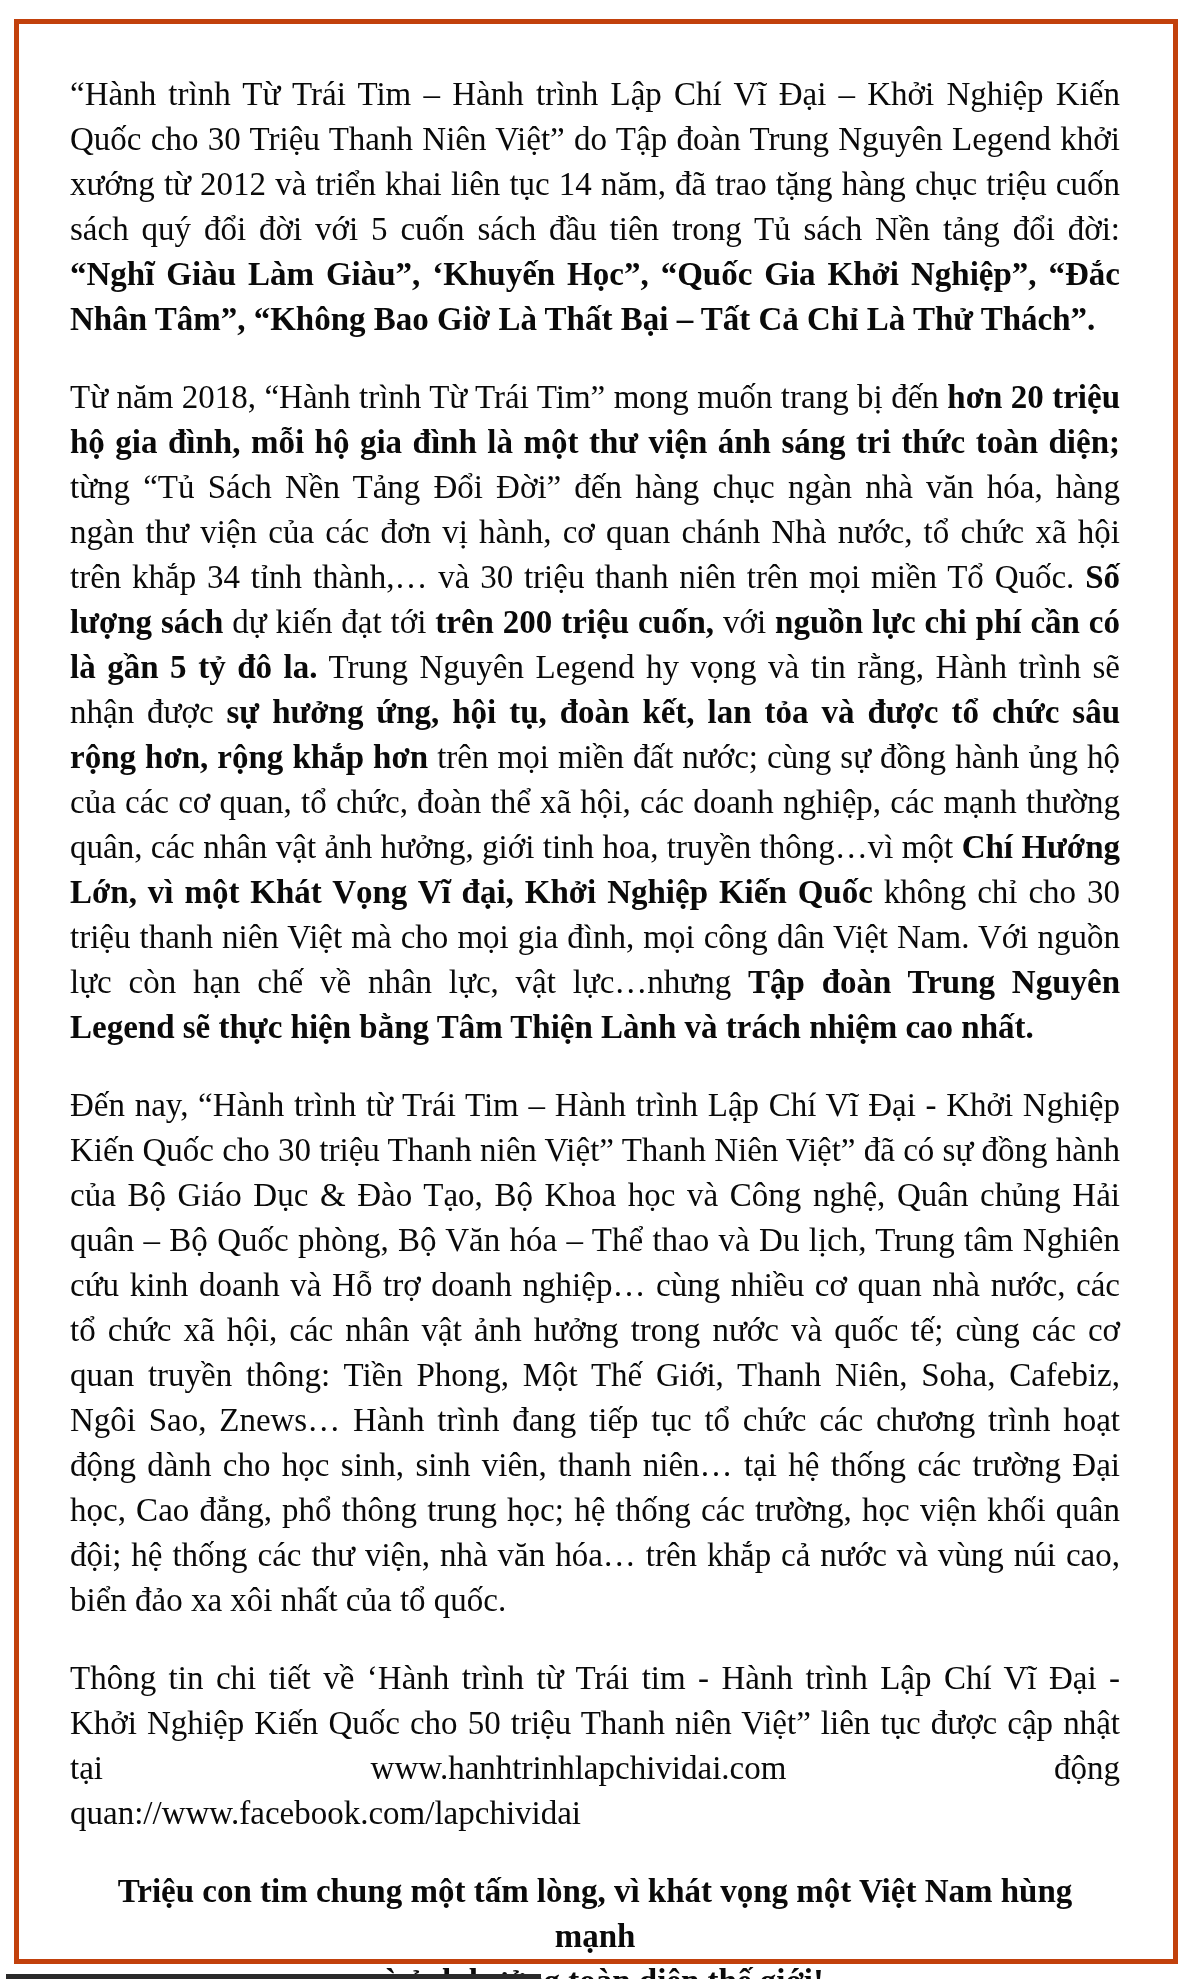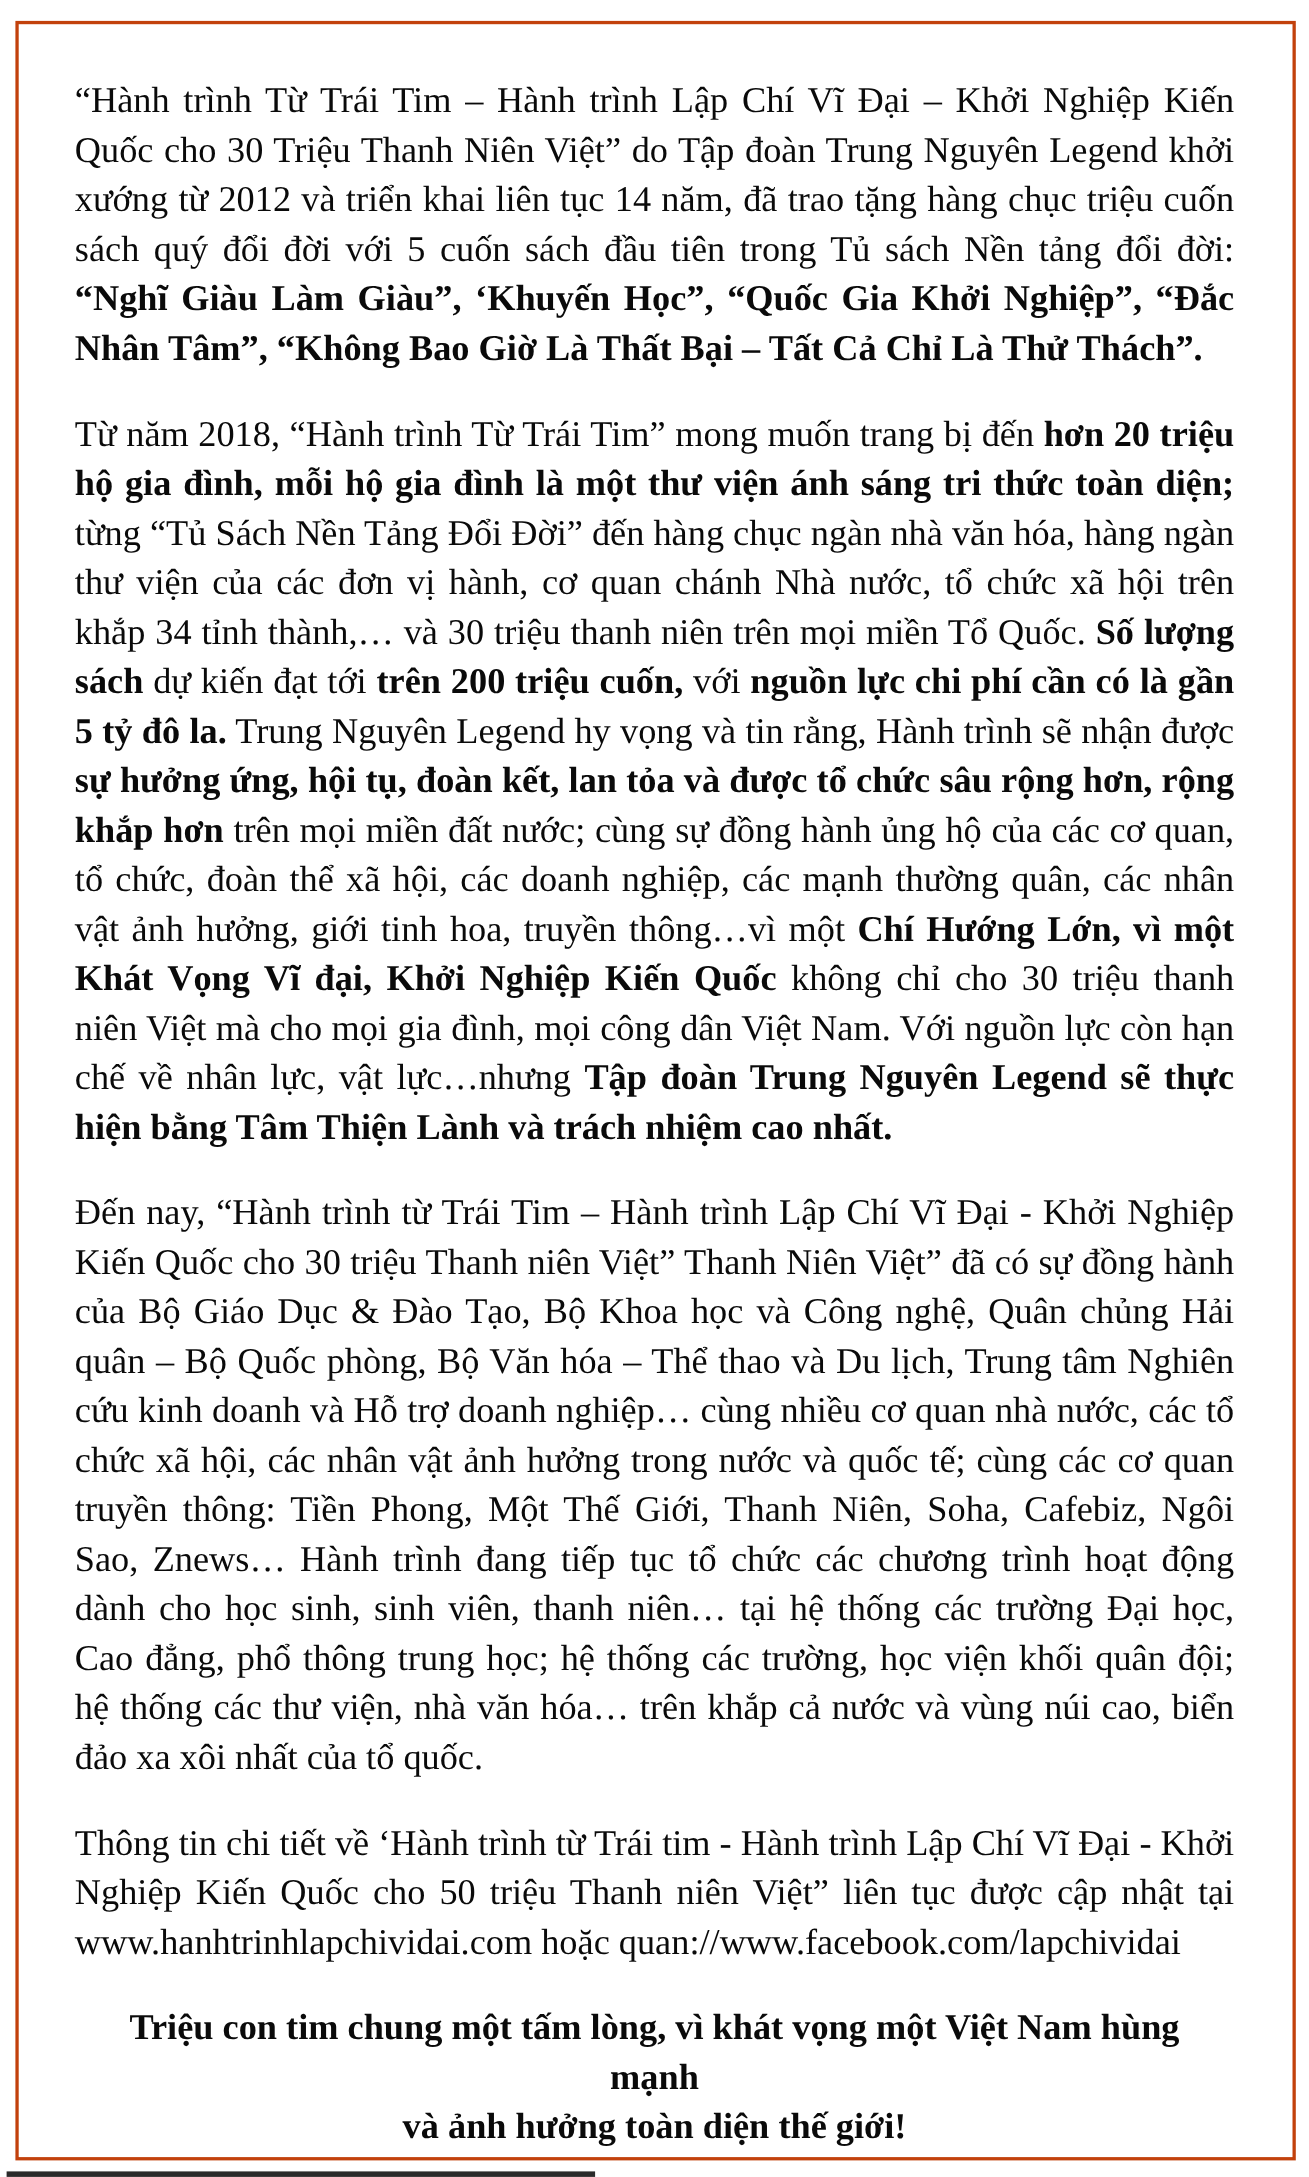--- a/index.html
+++ b/index.html
@@ -10,21 +10,21 @@
     position: relative;
     font-family: "Liberation Serif", "DejaVu Serif", serif;
     overflow: hidden;
   }
   .frame {
     position: absolute;
     left: 14px;
     top: 19px;
     width: 1164px;
     height: 1945px;
-    border: 3px solid #c2410c;
+    border: 5px solid #c2410c;
     box-sizing: border-box;
     background: #ffffff;
   }
   .content {
     margin: 48px 53px 0 51px;
     color: #0a0a0a;
     font-size: 33px;
     line-height: 45px;
     text-align: justify;
   }
@@ -49,21 +49,21 @@
 
 <div class="frame">
   <div class="content">
 
     <p class="para"><span>“Hành trình Từ Trái Tim – Hành trình Lập Chí Vĩ Đại – Khởi Nghiệp Kiến Quốc cho 30 Triệu Thanh Niên Việt” do Tập đoàn Trung Nguyên Legend khởi xướng từ 2012 và triển khai liên tục 14 năm, đã trao tặng hàng chục triệu cuốn sách quý đổi đời với 5 cuốn sách đầu tiên trong Tủ sách Nền tảng đổi đời: </span><span class="b">“Nghĩ Giàu Làm Giàu”, ‘Khuyến Học”, “Quốc Gia Khởi Nghiệp”, “Đắc Nhân Tâm”, “Không Bao Giờ Là Thất Bại – Tất Cả Chỉ Là Thử Thách”.</span></p>
 
     <p class="para"><span>Từ năm 2018, “Hành trình Từ Trái Tim” mong muốn trang bị đến </span><span class="b">hơn 20 triệu hộ gia đình, mỗi hộ gia đình là một thư viện ánh sáng tri thức toàn diện;</span><span> từng “Tủ Sách Nền Tảng Đổi Đời” đến hàng chục ngàn nhà văn hóa, hàng ngàn thư viện của các đơn vị hành, cơ quan chánh Nhà nước, tổ chức xã hội trên khắp 34 tỉnh thành,… và 30 triệu thanh niên trên mọi miền Tổ Quốc. </span><span class="b">Số lượng sách</span><span> dự kiến đạt tới </span><span class="b">trên 200 triệu cuốn,</span><span> với </span><span class="b">nguồn lực chi phí cần có là gần 5 tỷ đô la.</span><span> Trung Nguyên Legend hy vọng và tin rằng, Hành trình sẽ nhận được </span><span class="b">sự hưởng ứng, hội tụ, đoàn kết, lan tỏa và được tổ chức sâu rộng hơn, rộng khắp hơn</span><span> trên mọi miền đất nước; cùng sự đồng hành ủng hộ của các cơ quan, tổ chức, đoàn thể xã hội, các doanh nghiệp, các mạnh thường quân, các nhân vật ảnh hưởng, giới tinh hoa, truyền thông…vì một </span><span class="b">Chí Hướng Lớn, vì một Khát Vọng Vĩ đại, Khởi Nghiệp Kiến Quốc</span><span> không chỉ cho 30 triệu thanh niên Việt mà cho mọi gia đình, mọi công dân Việt Nam. Với nguồn lực còn hạn chế về nhân lực, vật lực…nhưng </span><span class="b">Tập đoàn Trung Nguyên Legend sẽ thực hiện bằng Tâm Thiện Lành và trách nhiệm cao nhất.</span></p>
 
     <p class="para"><span>Đến nay, “Hành trình từ Trái Tim – Hành trình Lập Chí Vĩ Đại - Khởi Nghiệp Kiến Quốc cho 30 triệu Thanh niên Việt” Thanh Niên Việt” đã có sự đồng hành của Bộ Giáo Dục &amp; Đào Tạo, Bộ Khoa học và Công nghệ, Quân chủng Hải quân – Bộ Quốc phòng, Bộ Văn hóa – Thể thao và Du lịch, Trung tâm Nghiên cứu kinh doanh và Hỗ trợ doanh nghiệp… cùng nhiều cơ quan nhà nước, các tổ chức xã hội, các nhân vật ảnh hưởng trong nước và quốc tế; cùng các cơ quan truyền thông: Tiền Phong, Một Thế Giới, Thanh Niên, Soha, Cafebiz, Ngôi Sao, Znews… Hành trình đang tiếp tục tổ chức các chương trình hoạt động dành cho học sinh, sinh viên, thanh niên… tại hệ thống các trường Đại học, Cao đẳng, phổ thông trung học; hệ thống các trường, học viện khối quân đội; hệ thống các thư viện, nhà văn hóa… trên khắp cả nước và vùng núi cao, biển đảo xa xôi nhất của tổ quốc.</span></p>
 
-    <p class="para"><span>Thông tin chi tiết về ‘Hành trình từ Trái tim - Hành trình Lập Chí Vĩ Đại - Khởi Nghiệp Kiến Quốc cho 50 triệu Thanh niên Việt” liên tục được cập nhật tại </span><span>www.hanhtrinhlapchividai.com</span><span> hoặc </span><span>quan://www.facebook.com/lapchividai</span></p>
+    <p class="para"><span>Thông tin chi tiết về ‘Hành trình từ Trái tim - Hành trình Lập Chí Vĩ Đại - Khởi Nghiệp Kiến Quốc cho 50 triệu Thanh niên Việt” liên tục được cập nhật tại </span><span>www.hanhtrinhlapchividai.com</span><span> động </span><span>quan://www.facebook.com/lapchividai</span></p>
 
     <div class="closing">
       <div>Triệu con tim chung một tấm lòng, vì khát vọng một Việt Nam hùng mạnh</div>
       <div>và ảnh hưởng toàn diện thế giới!</div>
     </div>
 
   </div>
 </div>
 
 <div class="artifact"></div>

